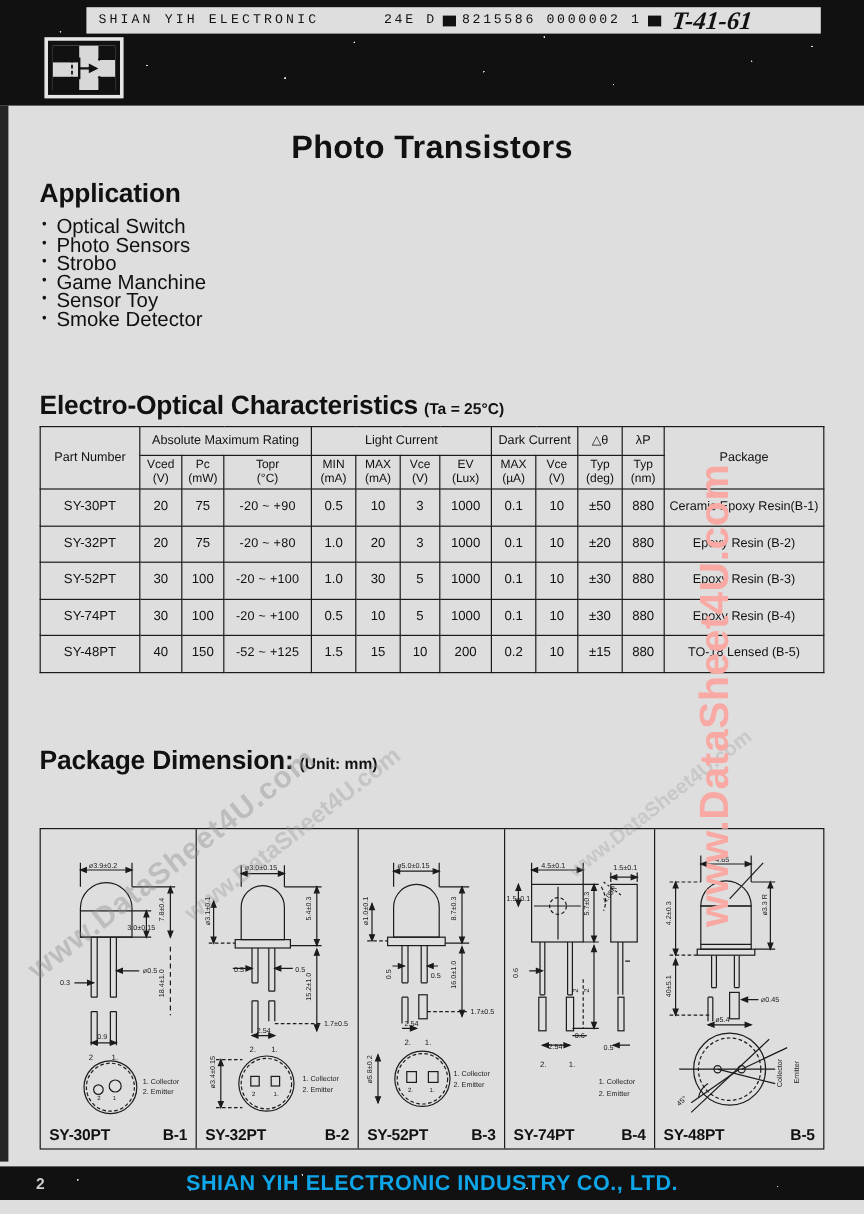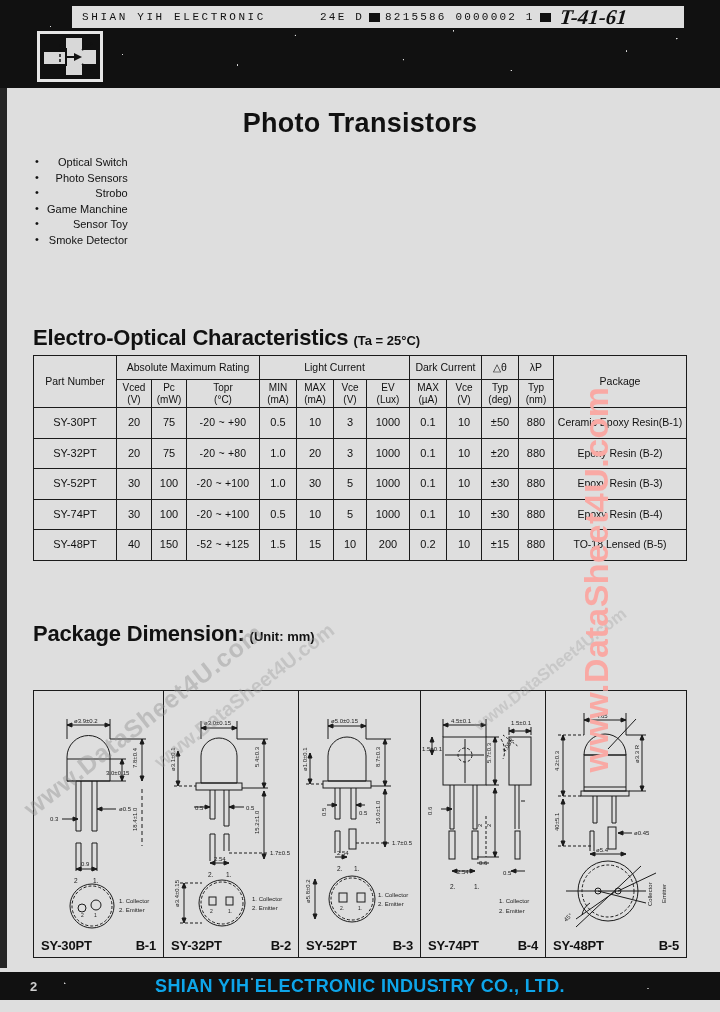--- a/index.html
+++ b/index.html
@@ -105,23 +105,22 @@
   .sec-heading {
     font-size: 22px;
     font-weight: bold;
     letter-spacing: -.2px;
   }
   .app-block { position: absolute; left: 33px; top: 148px; }
   .app-list {
     margin: 7px 0 0 0;
     padding: 0;
     list-style: none;
-    font-size: 11px;
+    font-size: 17px;
     line-height: 15.6px;
-    text-align: right;
   }
   .app-list li { padding-left: 14px; position: relative; }
   .app-list li::before {
     content: "\2022";
     position: absolute;
     left: 2px; top: -1px;
     font-size: 11px;
   }
 
   .eo-head { position: absolute; left: 33px; top: 325px; display:flex; align-items:baseline; }
@@ -320,20 +319,21 @@
       <line x1="42" y1="30" x2="52" y2="37" stroke="#111" stroke-width="2"></line>
       <line x1="20" y1="10" x2="20" y2="36" stroke="#111" stroke-width="1.5" stroke-dasharray="3 2"></line>
     </svg>
   </div>
 
   <div class="edge-black-l"></div>
 
   <div class="title">Photo Transistors</div>
 
   <div class="app-block">
+    <div class="sec-heading">Application</div>
     <ul class="app-list">
       <li>Optical Switch</li>
       <li>Photo Sensors</li>
       <li>Strobo</li>
       <li>Game Manchine</li>
       <li>Sensor Toy</li>
       <li>Smoke Detector</li>
     </ul>
   </div>
 

